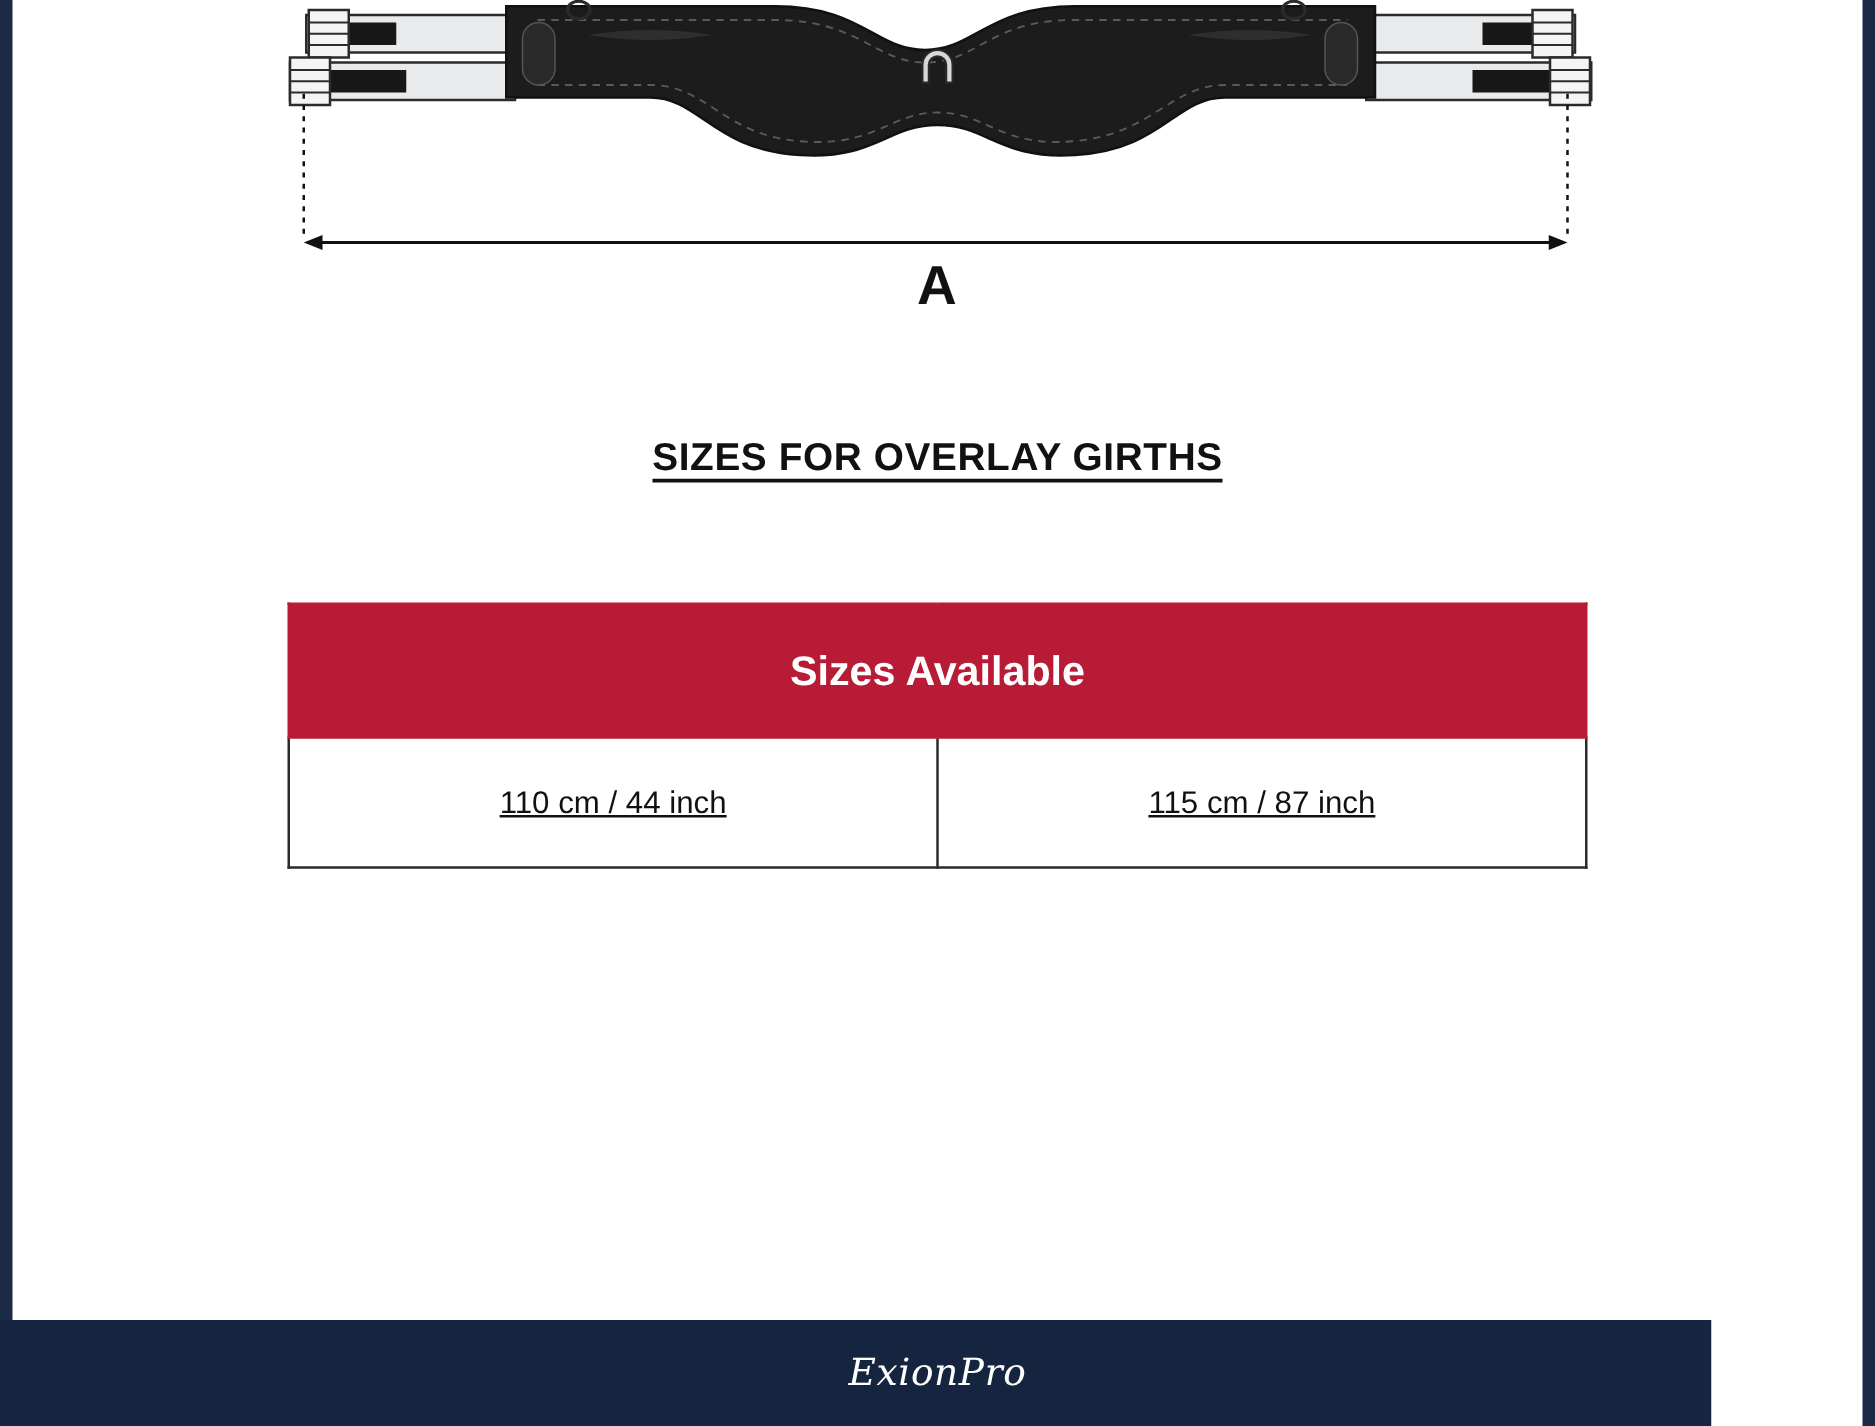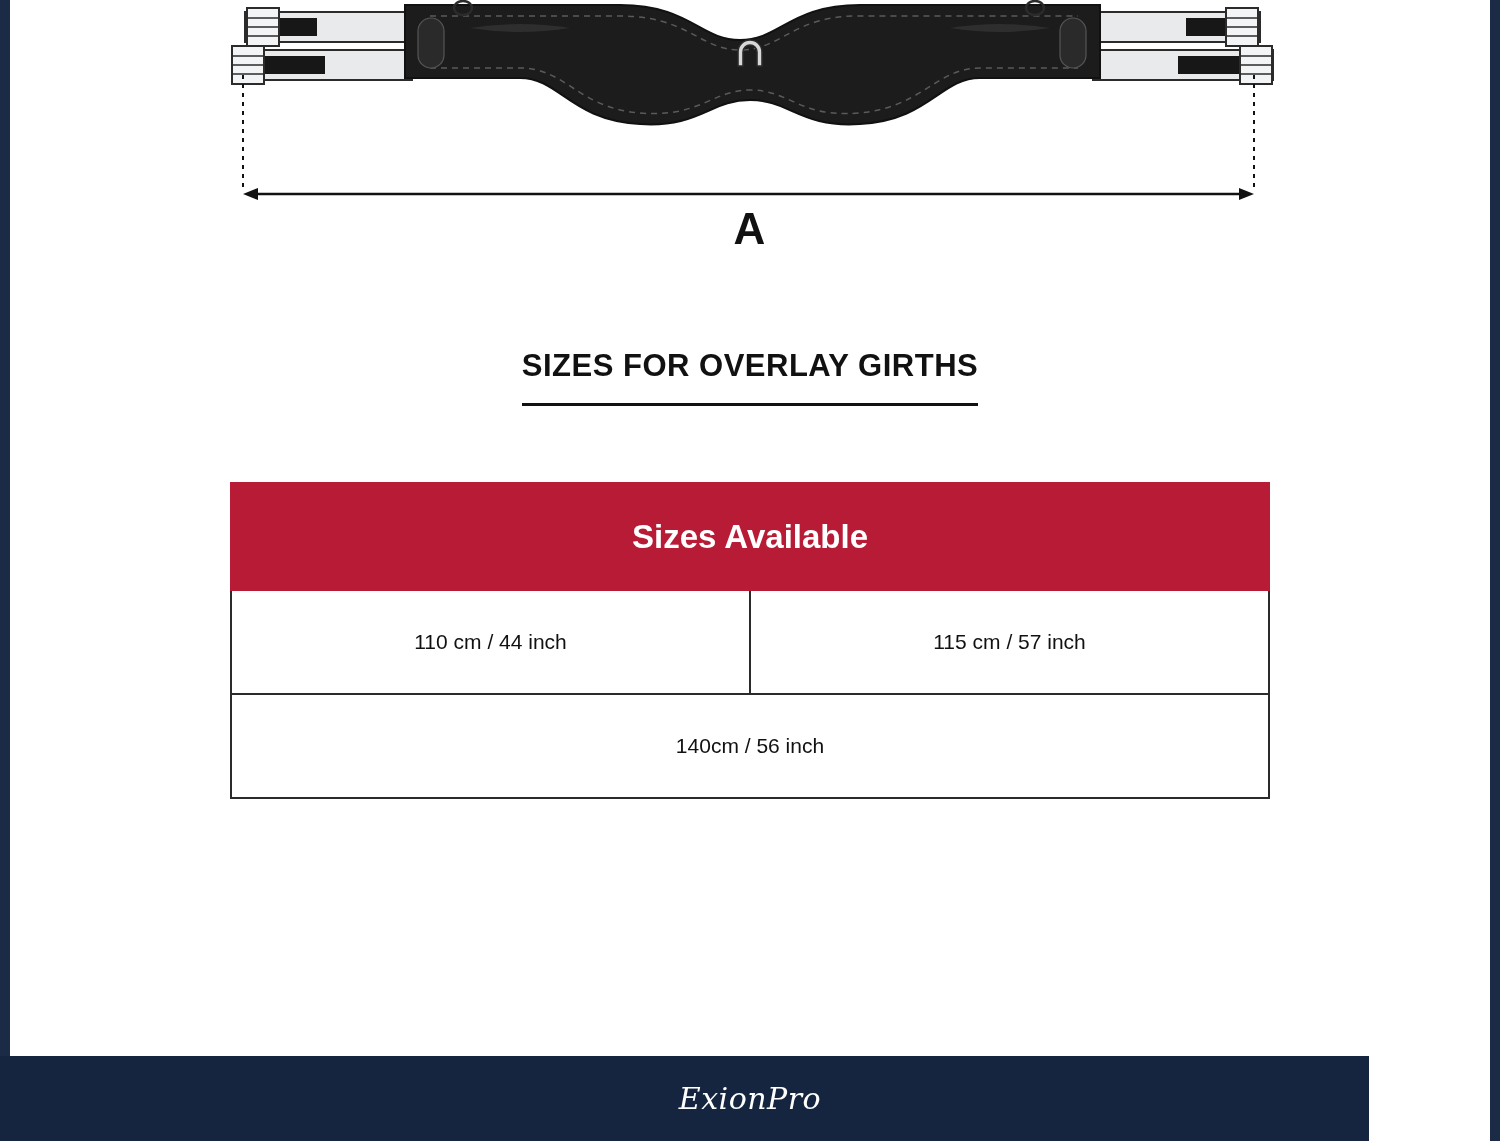--- a/index.html
+++ b/index.html
@@ -48,21 +48,21 @@
     top: 348px;
     width: 1500px;
     text-align: center;
     font-size: 31px;
     font-weight: bold;
     color: #111111;
     letter-spacing: 0.5px;
   }
   .section-title span {
     border-bottom: 3px solid #111111;
-    padding-bottom: 20px;
+    padding-bottom: 0;
   }
   .size-table {
     position: absolute;
     left: 230px;
     top: 482px;
     width: 1040px;
     border-collapse: collapse;
     table-layout: fixed;
     border-radius: 20px;
   }
@@ -72,23 +72,24 @@
     font-size: 33px;
     font-weight: bold;
     height: 103px;
     text-align: center;
     border: 2px solid #b81b35;
   }
   .size-table td {
     border: 2px solid #2b2b2b;
     height: 100px;
     text-align: center;
-    font-size: 21px;
+    font-size: 25px;
     color: #111111;
     font-weight: normal;
+    text-decoration: underline;
   }
   .footer-bar {
     position: absolute;
     left: 0;
     bottom: 0;
     width: 1369px;
     height: 85px;
     background: #16253f;
   }
   .brand {
@@ -189,23 +190,20 @@
 
 <table class="size-table">
   <thead>
     <tr>
       <th colspan="2">Sizes Available</th>
     </tr>
   </thead>
   <tbody>
     <tr>
       <td>110 cm / 44 inch</td>
-      <td>115 cm / 57 inch</td>
-    </tr>
-    <tr>
-      <td colspan="2">140cm / 56 inch</td>
+      <td>115 cm / 87 inch</td>
     </tr>
   </tbody>
 </table>
 
 <div class="footer-bar">
   <div class="brand">ExionPro</div>
 </div>
 
 </body></html>

